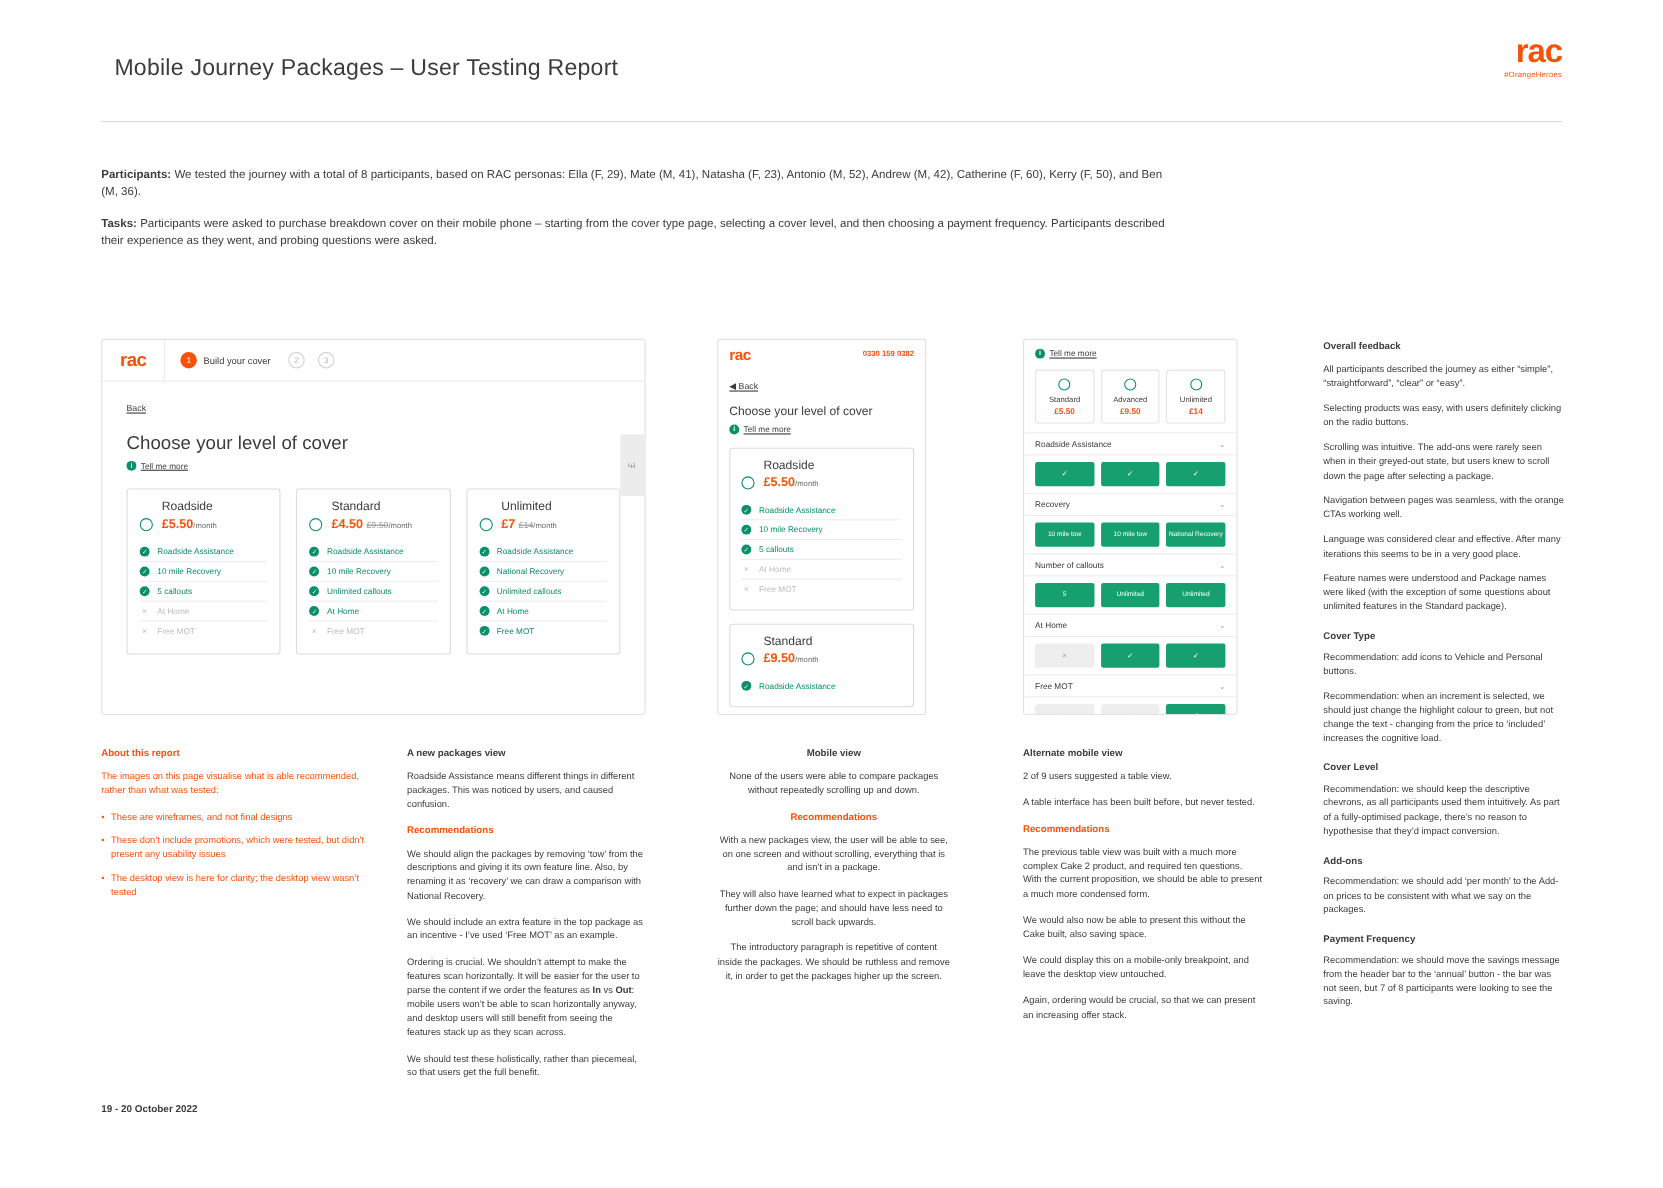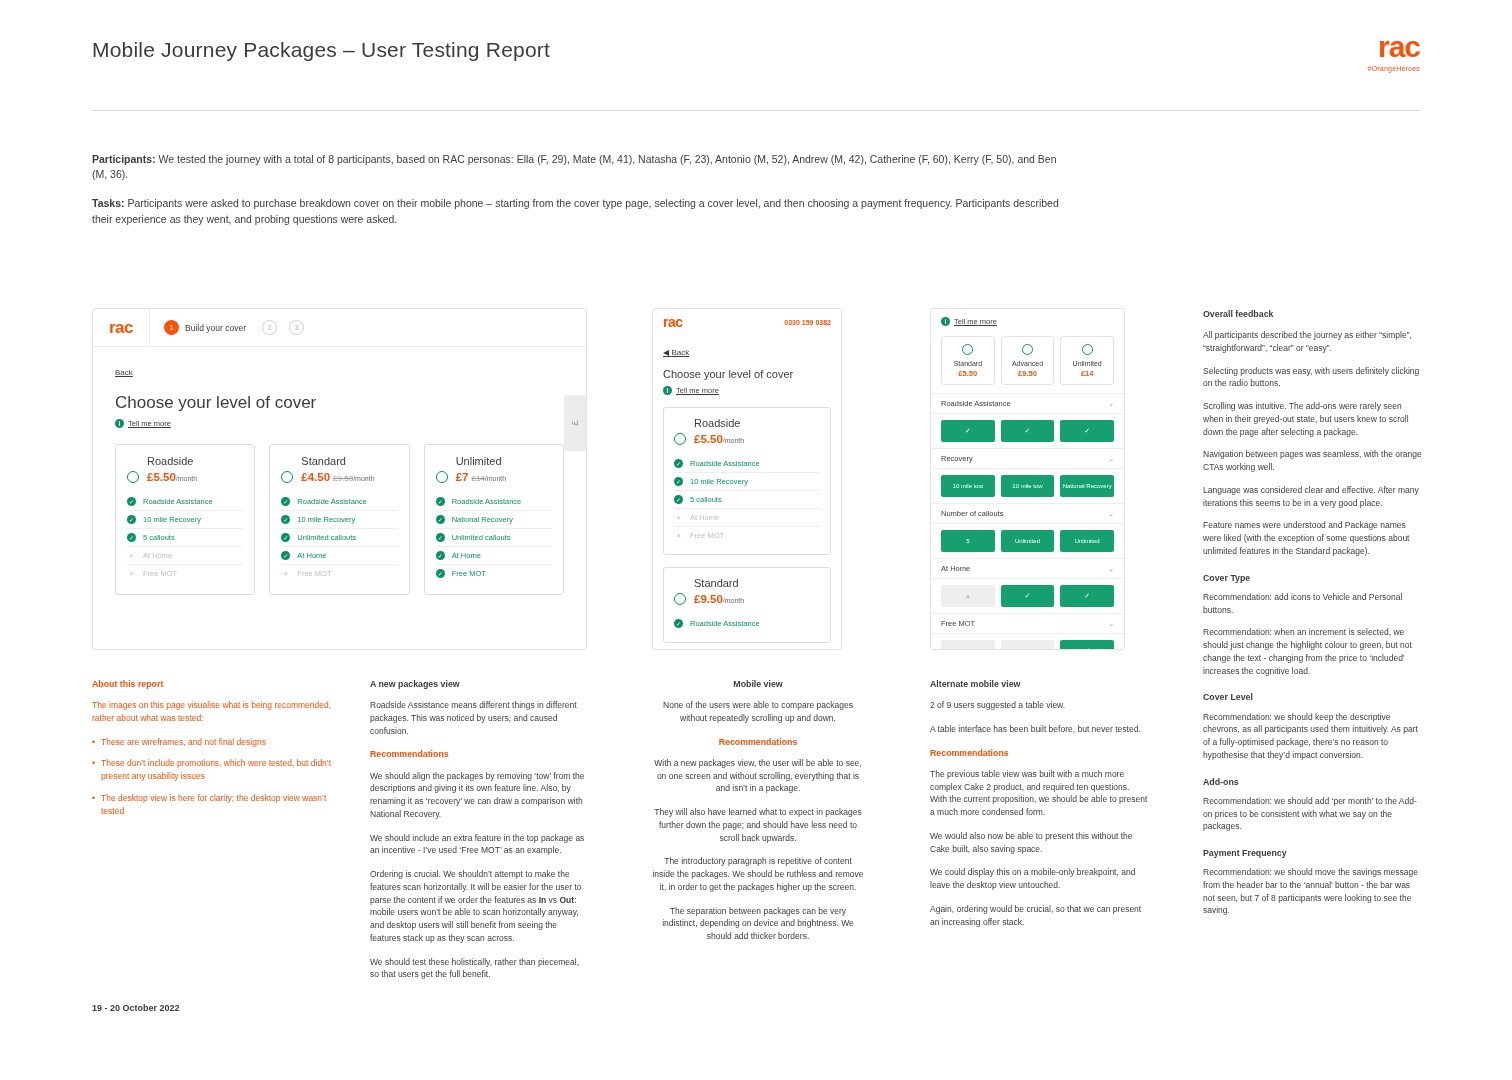--- a/index.html
+++ b/index.html
@@ -9,21 +9,21 @@
     background: #ffffff;
     font-family: "Liberation Sans", sans-serif;
     color: #3c3c3c;
     position: relative;
     overflow: hidden;
   }
   .page { position: relative; width: 1512px; height: 1080px; padding: 0; }
 
   
   .hdr { position:absolute; left:92px; top:38px; width:1328px; }
-  .hdr h1 { font-size: 21px; font-weight: 400; color:#3c3c3c; margin:0; letter-spacing:.2px; }
+  .hdr h1 { font-size: 21px; font-weight: 400; color:#3c3c3c; margin:12px; letter-spacing:.2px; }
   .rac-logo { position:absolute; right:0; top:-6px; text-align:right; }
   .rac-logo .mark { font-size: 30px; font-weight: 700; color:#f95108; letter-spacing:-1px; line-height:1; }
   .rac-logo .sub { font-size: 7px; color:#f95108; margin-top:3px; letter-spacing:.2px; }
   .rule { position:absolute; left:92px; top:110px; width:1328px; height:1px; background:#d8d8d8; }
 
   
   .intro { position:absolute; left:92px; top:152px; width:980px; font-size:10.5px; line-height:1.45; color:#3c3c3c; }
   .intro p { margin: 0 0 14px 0; }
   .intro b { font-weight:700; }
 
@@ -384,21 +384,21 @@
       </div>
     <div class="cell-row">
       <div class="cell off">×</div>
       <div class="cell off">×</div>
       <div class="cell on">✓</div>
     </div>
   </div>
 
   <div class="col" style="left:92px; top:678px; width:245px;">
     <h4 class="orange">About this report</h4>
-    <p style="color:#f95108;">The images on this page visualise what is being recommended, rather about what was tested:</p>
+    <p style="color:#f95108;">The images on this page visualise what is able recommended, rather than what was tested:</p>
     <ul class="bullets">
       <li>These are wireframes, and not final designs</li>
       <li>These don’t include promotions, which were tested, but didn’t present any usability issues</li>
       <li>The desktop view is here for clarity; the desktop view wasn’t tested</li>
     </ul>
   </div>
 
   <div class="col" style="left:370px; top:678px; width:218px;">
     <h4>A new packages view</h4>
     <p>Roadside Assistance means different things in different packages. This was noticed by users, and caused confusion.</p>
@@ -409,21 +409,20 @@
     <p>We should test these holistically, rather than piecemeal, so that users get the full benefit.</p>
   </div>
 
   <div class="col" style="left:652px; top:678px; width:212px;text-align:center;">
     <h4>Mobile view</h4>
     <p>None of the users were able to compare packages without repeatedly scrolling up and down.</p>
     <h4 class="orange">Recommendations</h4>
     <p>With a new packages view, the user will be able to see, on one screen and without scrolling, everything that is and isn’t in a package.</p>
     <p>They will also have learned what to expect in packages further down the page; and should have less need to scroll back upwards.</p>
     <p>The introductory paragraph is repetitive of content inside the packages. We should be ruthless and remove it, in order to get the packages higher up the screen.</p>
-    <p>The separation between packages can be very indistinct, depending on device and brightness. We should add thicker borders.</p>
   </div>
 
   <div class="col" style="left:930px; top:678px; width:218px;">
     <h4>Alternate mobile view</h4>
     <p>2 of 9 users suggested a table view.</p>
     <p>A table interface has been built before, but never tested.</p>
     <h4 class="orange">Recommendations</h4>
     <p>The previous table view was built with a much more complex Cake 2 product, and required ten questions. With the current proposition, we should be able to present a much more condensed form.</p>
     <p>We would also now be able to present this without the Cake built, also saving space.</p>
     <p>We could display this on a mobile-only breakpoint, and leave the desktop view untouched.</p>

